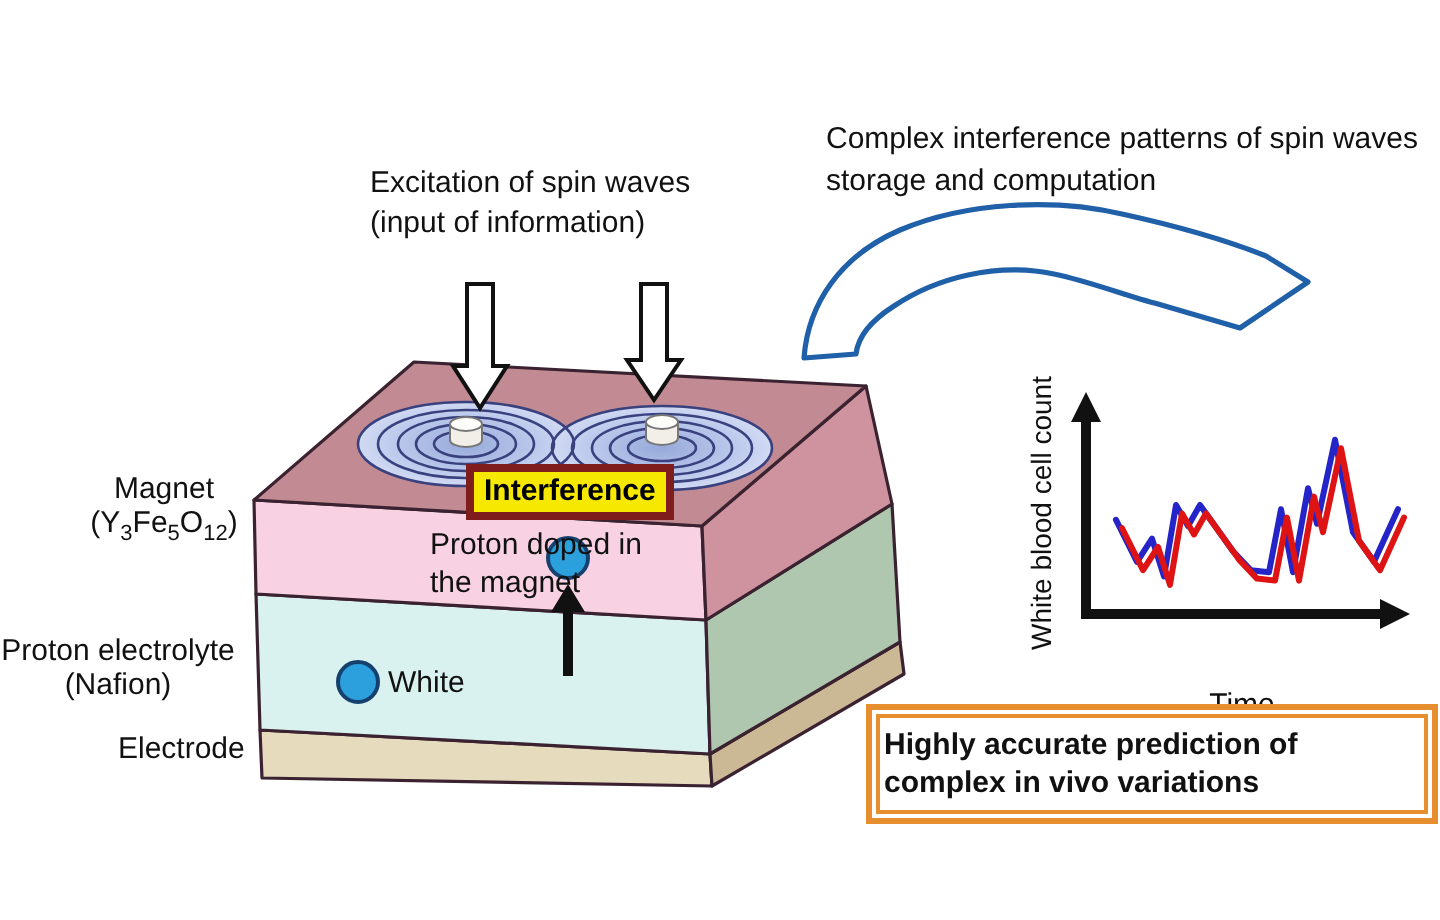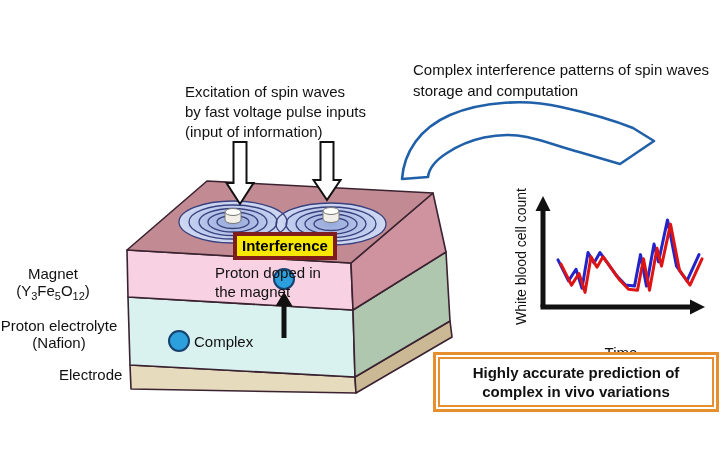--- a/index.html
+++ b/index.html
@@ -8,31 +8,31 @@
   svg{position:absolute;left:0;top:0;}
   .caption{position:absolute;font-size:15px;line-height:20px;color:#111;}
   .lbl{position:absolute;font-size:15px;line-height:17px;color:#111;}
   .center{text-align:center;}
   .nowrap{white-space:nowrap;}
   #interference-label{position:absolute;left:233px;top:232px;background:#f6e800;
      border:4px solid #7f1d1d;font-weight:bold;font-size:15px;line-height:18px;
      padding:1px 5px;color:#000;white-space:nowrap;}
   #proton-doped-label{left:167px;top:263px;line-height:19px;margin-left:48px;}
   #proton-label{left:194px;top:333px;}
-  #magnet-label{left:0px;top:265px;width:106px;line-height:17px;}
+  #magnet-label{left:0px;top:236px;width:106px;line-height:17px;padding-left:29px;}
   #electrolyte-label{left:-2px;top:317px;width:122px;line-height:17px;}
   #electrode-label{left:59px;top:366px;text-align:right;}
   sub,.sub{font-size:11px;vertical-align:-4px;line-height:0;}
   #y-axis-label{position:absolute;left:436px;top:248px;width:170px;height:17px;
      font-size:14px;text-align:center;transform:rotate(-90deg);white-space:nowrap;}
   #x-axis-label{position:absolute;left:591px;top:344px;width:60px;font-size:15px;text-align:center;}
   #prediction-box{position:absolute;left:433px;top:352px;width:276px;
      border:3px solid #e78f2e;padding:2px;background:#fff;}
   #prediction-box .inner{border:2px solid #e78f2e;padding:4px 2px;font-weight:bold;
-     font-size:15px;line-height:19px;text-align:center;}
+     font-size:15px;line-height:19px;text-align:left;}
   #excitation-caption{left:185px;top:82px;}
   #output-caption{left:413px;top:60px;line-height:20.5px;}
 </style>
 </head>
 <body>
 
 <div id="stage">
 
   <svg width="720" height="460" viewBox="0 0 720 460">
     <defs>
@@ -104,37 +104,36 @@
       <path d="M 705 307 L 690 299.5 L 690 314.5 Z" fill="#111111"></path>
       <g id="waveforms">
           <polyline points="558.0,259.9 568.5,280.9 576.0,269.3 582.0,288.2 588.0,252.5 594.0,263.0 600.0,252.5 616.5,275.6 625.5,285.1 634.5,286.1 640.5,254.6 646.5,286.1 654.0,244.1 658.5,261.9 667.5,219.9 676.5,266.1 687.0,280.9 699.0,254.6" fill="none" stroke="#2424c8" stroke-width="3" stroke-linejoin="round" stroke-linecap="round"></polyline>
           <polyline points="561.0,264.1 571.5,285.1 579.0,273.5 585.0,292.4 591.0,256.7 597.0,267.2 603.0,256.7 619.5,279.8 628.5,289.3 637.5,290.3 643.5,258.8 649.5,290.3 657.0,248.3 661.5,266.1 670.5,224.1 679.5,270.4 690.0,285.1 702.0,258.8" fill="none" stroke="#de1414" stroke-width="3" stroke-linejoin="round" stroke-linecap="round"></polyline>
         </g>
     </g>
   </svg>
 
   <div class="caption" id="excitation-caption">
       <div>Excitation of spin waves</div>
-      <div>by fast voltage pulse inputs</div>
       <div>(input of information)</div>
     </div>
 
   <div class="caption" id="output-caption">
       <div>Complex interference patterns of spin waves</div>
       <div>storage and computation</div>
     </div>
 
   <div id="interference-label">Interference</div>
 
   <div class="lbl" id="proton-doped-label">
       <div>Proton doped in</div>
       <div>the magnet</div>
     </div>
 
-  <div class="lbl" id="proton-label">Complex</div>
+  <div class="lbl" id="proton-label">White</div>
 
   <div class="lbl center" id="magnet-label">
     <div>Magnet</div>
     <div class="nowrap"><span>(Y</span><span class="sub">3</span><span>Fe</span><span class="sub">5</span><span>O</span><span class="sub">12</span><span>)</span></div>
   </div>
 
   <div class="lbl center" id="electrolyte-label">
       <div>Proton electrolyte</div>
       <div>(Nafion)</div>
     </div>

